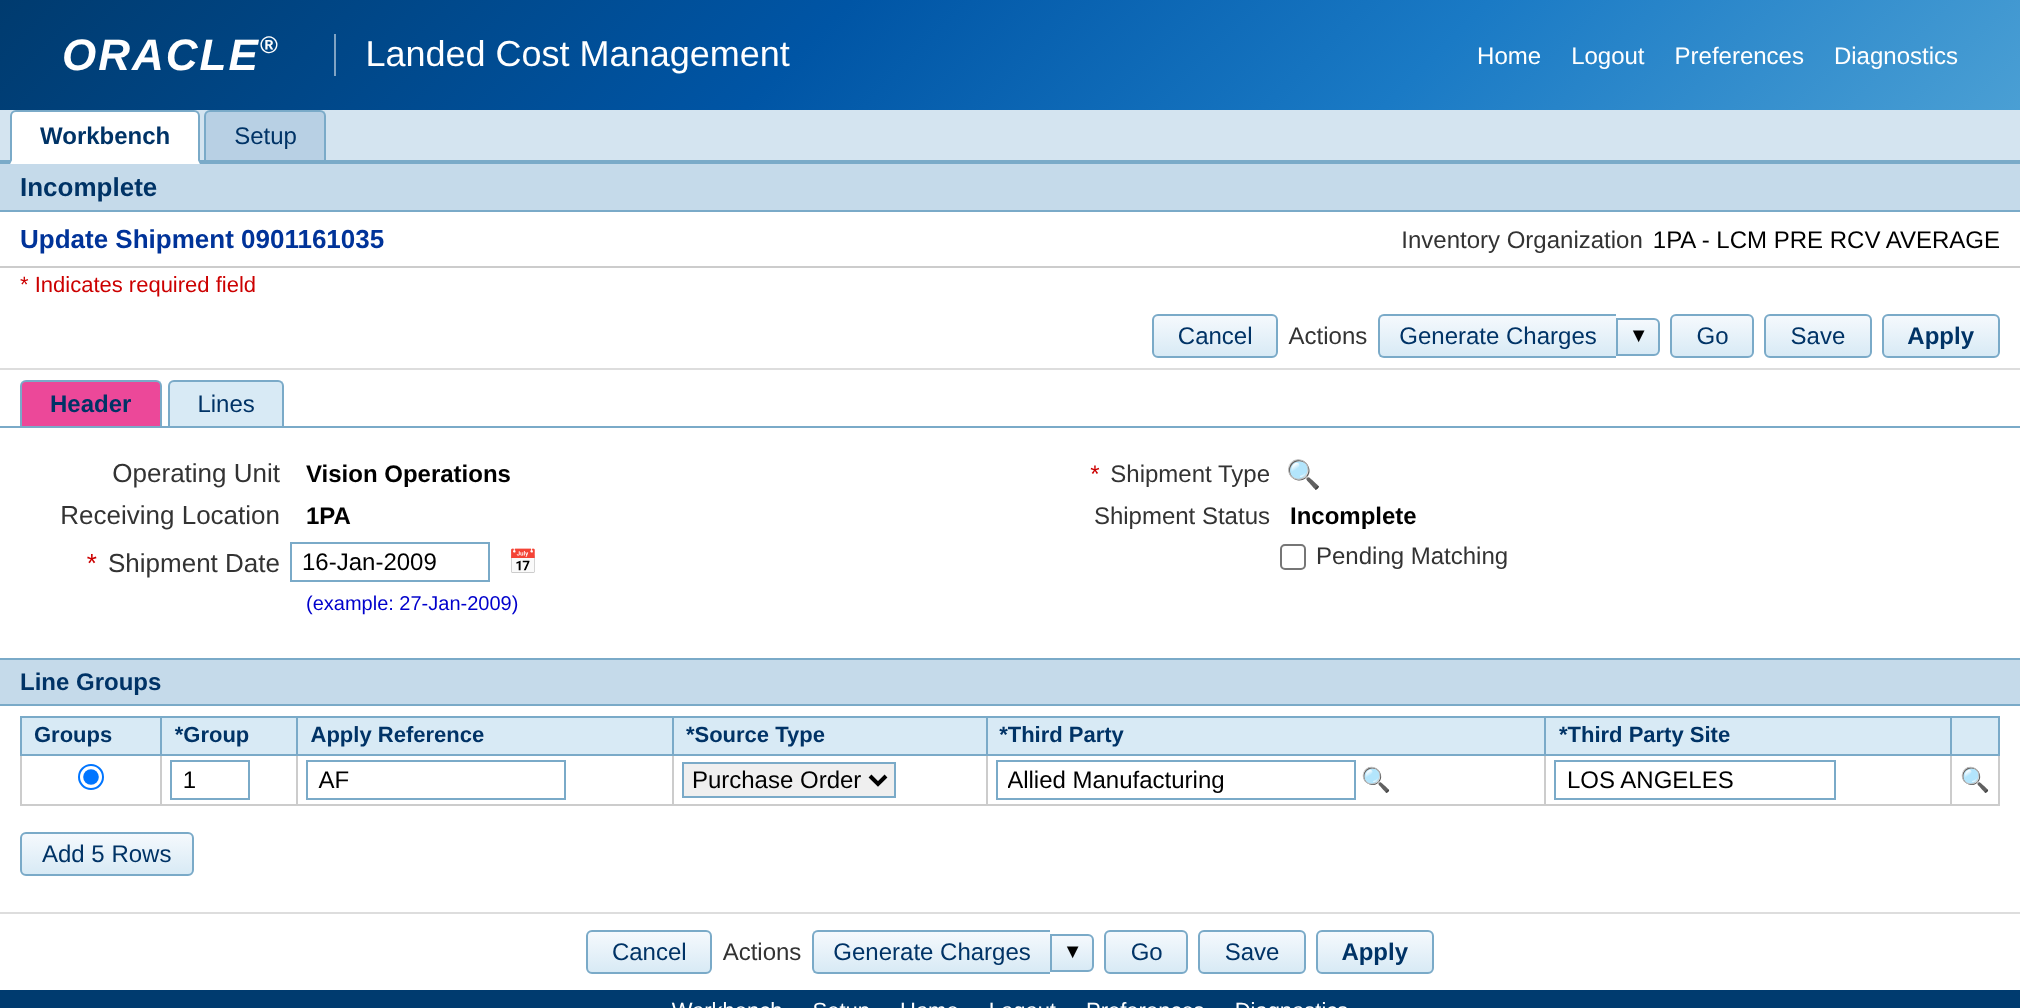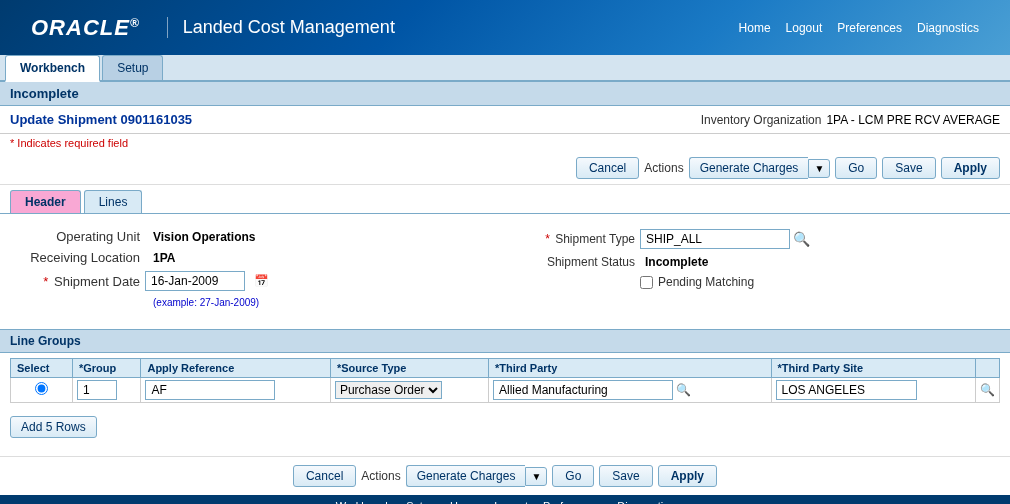--- a/index.html
+++ b/index.html
@@ -180,21 +180,21 @@
       cursor: pointer;
       font-size: 12px;
       border: 1px solid #7aaac8;
       border-bottom: none;
       background: #d8eaf5;
       color: #003366;
       margin-right: 3px;
       border-radius: 3px 3px 0 0;
     }
     .sub-tab.active {
-      background: #f9a8d4;
+      background: #ec4899;
       font-weight: bold;
     }
 
     
     .form-section {
       padding: 15px 20px;
       background: white;
     }
     .form-row {
       display: flex;
@@ -433,21 +433,20 @@
         </div>
         <div class="form-row">
           <span class="form-label"></span>
           <span class="date-example" style="margin-left:8px;">(example: 27-Jan-2009)</span>
         </div>
       </div>
 
       <div class="form-right">
         <div class="shipment-type-row">
           <span class="shipment-type-label"><span class="required-star">*</span> Shipment Type</span>
-          <input type="text" class="shipment-type-input" value="SHIP_ALL" style="">
           <span class="search-icon-btn">🔍</span>
         </div>
         <div class="shipment-type-row">
           <span class="shipment-type-label">Shipment Status</span>
           <span class="status-incomplete" style="margin-left:5px;">Incomplete</span>
         </div>
         <div class="checkbox-row">
           <input type="checkbox" id="pending-matching" style="">
           <label for="pending-matching">Pending Matching</label>
         </div>
@@ -456,21 +455,21 @@
   </div>
 
   
   <div class="line-groups-header">Line Groups</div>
 
   
   <div class="table-wrapper">
     <table class="data-table">
       <thead>
         <tr>
-          <th>Select</th>
+          <th>Groups</th>
           <th>*Group</th>
           <th>Apply Reference</th>
           <th>*Source Type</th>
           <th>*Third Party</th>
           <th>*Third Party Site</th>
           <th style="width:20px;"></th>
         </tr>
       </thead>
       <tbody>
         <tr class="table-row">

